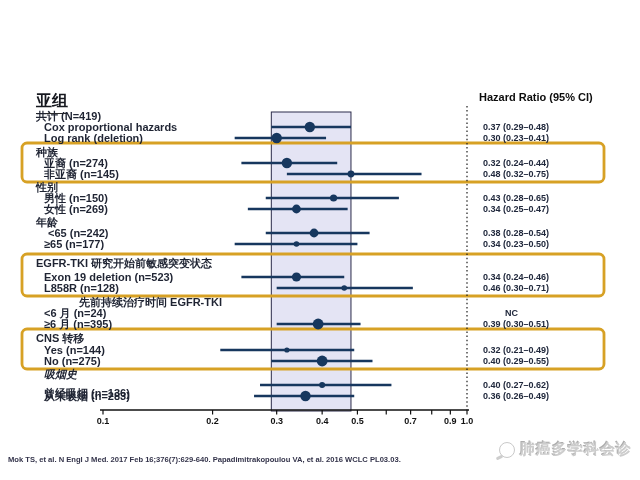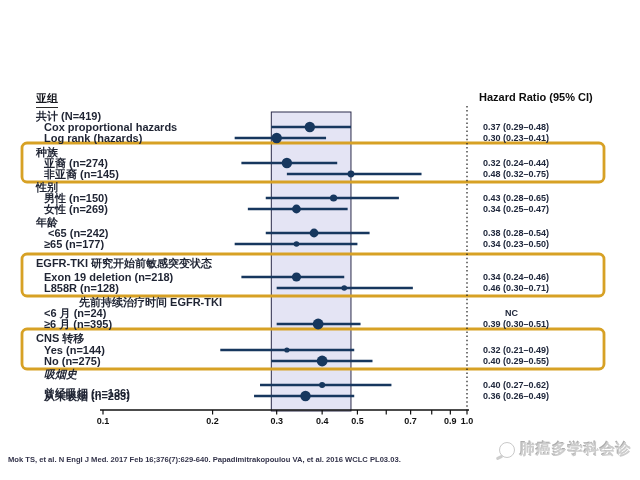--- a/index.html
+++ b/index.html
@@ -20,21 +20,21 @@
   .logo-text{font-size:7px;font-weight:bold;color:#20233a;white-space:nowrap;}
   .title-banner{position:absolute;left:10px;right:9px;top:29px;height:53px;
                 background:linear-gradient(180deg,#32327b 0%,#26265f 55%,#1f1f52 100%);
                 display:flex;align-items:center;justify-content:center;}
   .title-banner h1{margin:0;font-size:26px;font-weight:bold;color:#f3d04e;
                    letter-spacing:1.5px;white-space:nowrap;
                    text-shadow:1px 1px 2px rgba(0,0,0,.55);}
 
   
   #plot-svg{position:absolute;left:0;top:0;width:640px;height:480px;}
-  .col-header-left{position:absolute;left:36px;top:91px;font-size:11px;font-weight:bold;
+  .col-header-left{position:absolute;left:36px;top:91px;font-size:16px;font-weight:bold;
                    color:#16181f;border-bottom:1.2px solid #2a2a2a;padding-bottom:1px;}
   .col-header-right{position:absolute;left:479px;top:91px;font-size:11px;font-weight:bold;
                     color:#0d0d0d;white-space:nowrap;}
   .row-label{position:absolute;font-size:11px;font-weight:bold;color:#1f2433;
              white-space:nowrap;transform:translateY(-50%);line-height:1;}
   .ci-text{position:absolute;font-size:9px;font-weight:bold;color:#20283c;
            white-space:nowrap;transform:translateY(-50%);line-height:1;}
 
   
   .citation{position:absolute;left:8px;top:455px;font-size:7.6px;font-weight:600;
@@ -109,32 +109,32 @@
       <line x1="254.05029866137775" y1="396" x2="354.231373130379" y2="396" stroke="#17375e" stroke-width="2.4"></line>
       <circle cx="305.49411027929256" cy="396" r="5.2" fill="#17375e"></circle>
     </svg>
 
   <div class="col-header-left">亚组</div>
   <div class="col-header-right">Hazard Ratio (95% CI)</div>
 
   <div id="labels">
       <div class="row-label" style="left: 36px; top: 116px;">共计 (N=419)</div>
       <div class="row-label" style="left: 44px; top: 127px;">Cox proportional hazards</div>
-      <div class="row-label" style="left: 44px; top: 138px;">Log rank (hazards)</div>
+      <div class="row-label" style="left: 44px; top: 138px;">Log rank (deletion)</div>
       <div class="row-label" style="left: 36px; top: 152px;">种族</div>
       <div class="row-label" style="left: 44px; top: 163px;">亚裔 (n=274)</div>
       <div class="row-label" style="left: 44px; top: 174px;">非亚裔 (n=145)</div>
       <div class="row-label" style="left: 36px; top: 187px;">性别</div>
       <div class="row-label" style="left: 44px; top: 198px;">男性 (n=150)</div>
       <div class="row-label" style="left: 44px; top: 209px;">女性 (n=269)</div>
       <div class="row-label" style="left: 36px; top: 222px;">年龄</div>
       <div class="row-label" style="left: 48px; top: 233px;">&lt;65 (n=242)</div>
       <div class="row-label" style="left: 44px; top: 244px;">≥65 (n=177)</div>
       <div class="row-label" style="left: 36px; top: 263px;">EGFR-TKI 研究开始前敏感突变状态</div>
-      <div class="row-label" style="left: 44px; top: 277px;">Exon 19 deletion (n=218)</div>
+      <div class="row-label" style="left: 44px; top: 277px;">Exon 19 deletion (n=523)</div>
       <div class="row-label" style="left: 44px; top: 288px;">L858R (n=128)</div>
       <div class="row-label" style="left: 36px; top: 302px; margin-left: 43px;">先前持续治疗时间 EGFR-TKI</div>
       <div class="row-label" style="left: 44px; top: 313px;">&lt;6 月 (n=24)</div>
       <div class="row-label" style="left: 44px; top: 324px;">≥6 月 (n=395)</div>
       <div class="row-label" style="left: 36px; top: 338px;">CNS 转移</div>
       <div class="row-label" style="left: 44px; top: 350px;">Yes (n=144)</div>
       <div class="row-label" style="left: 44px; top: 361px;">No (n=275)</div>
       <div class="row-label" style="left: 44px; top: 374px; font-style: italic;">吸烟史</div>
       <div class="row-label" style="left: 44px; top: 393px;">曾经吸烟 (n=136)</div>
       <div class="row-label" style="left: 44px; top: 396px;">从未吸烟 (n=283)</div>

